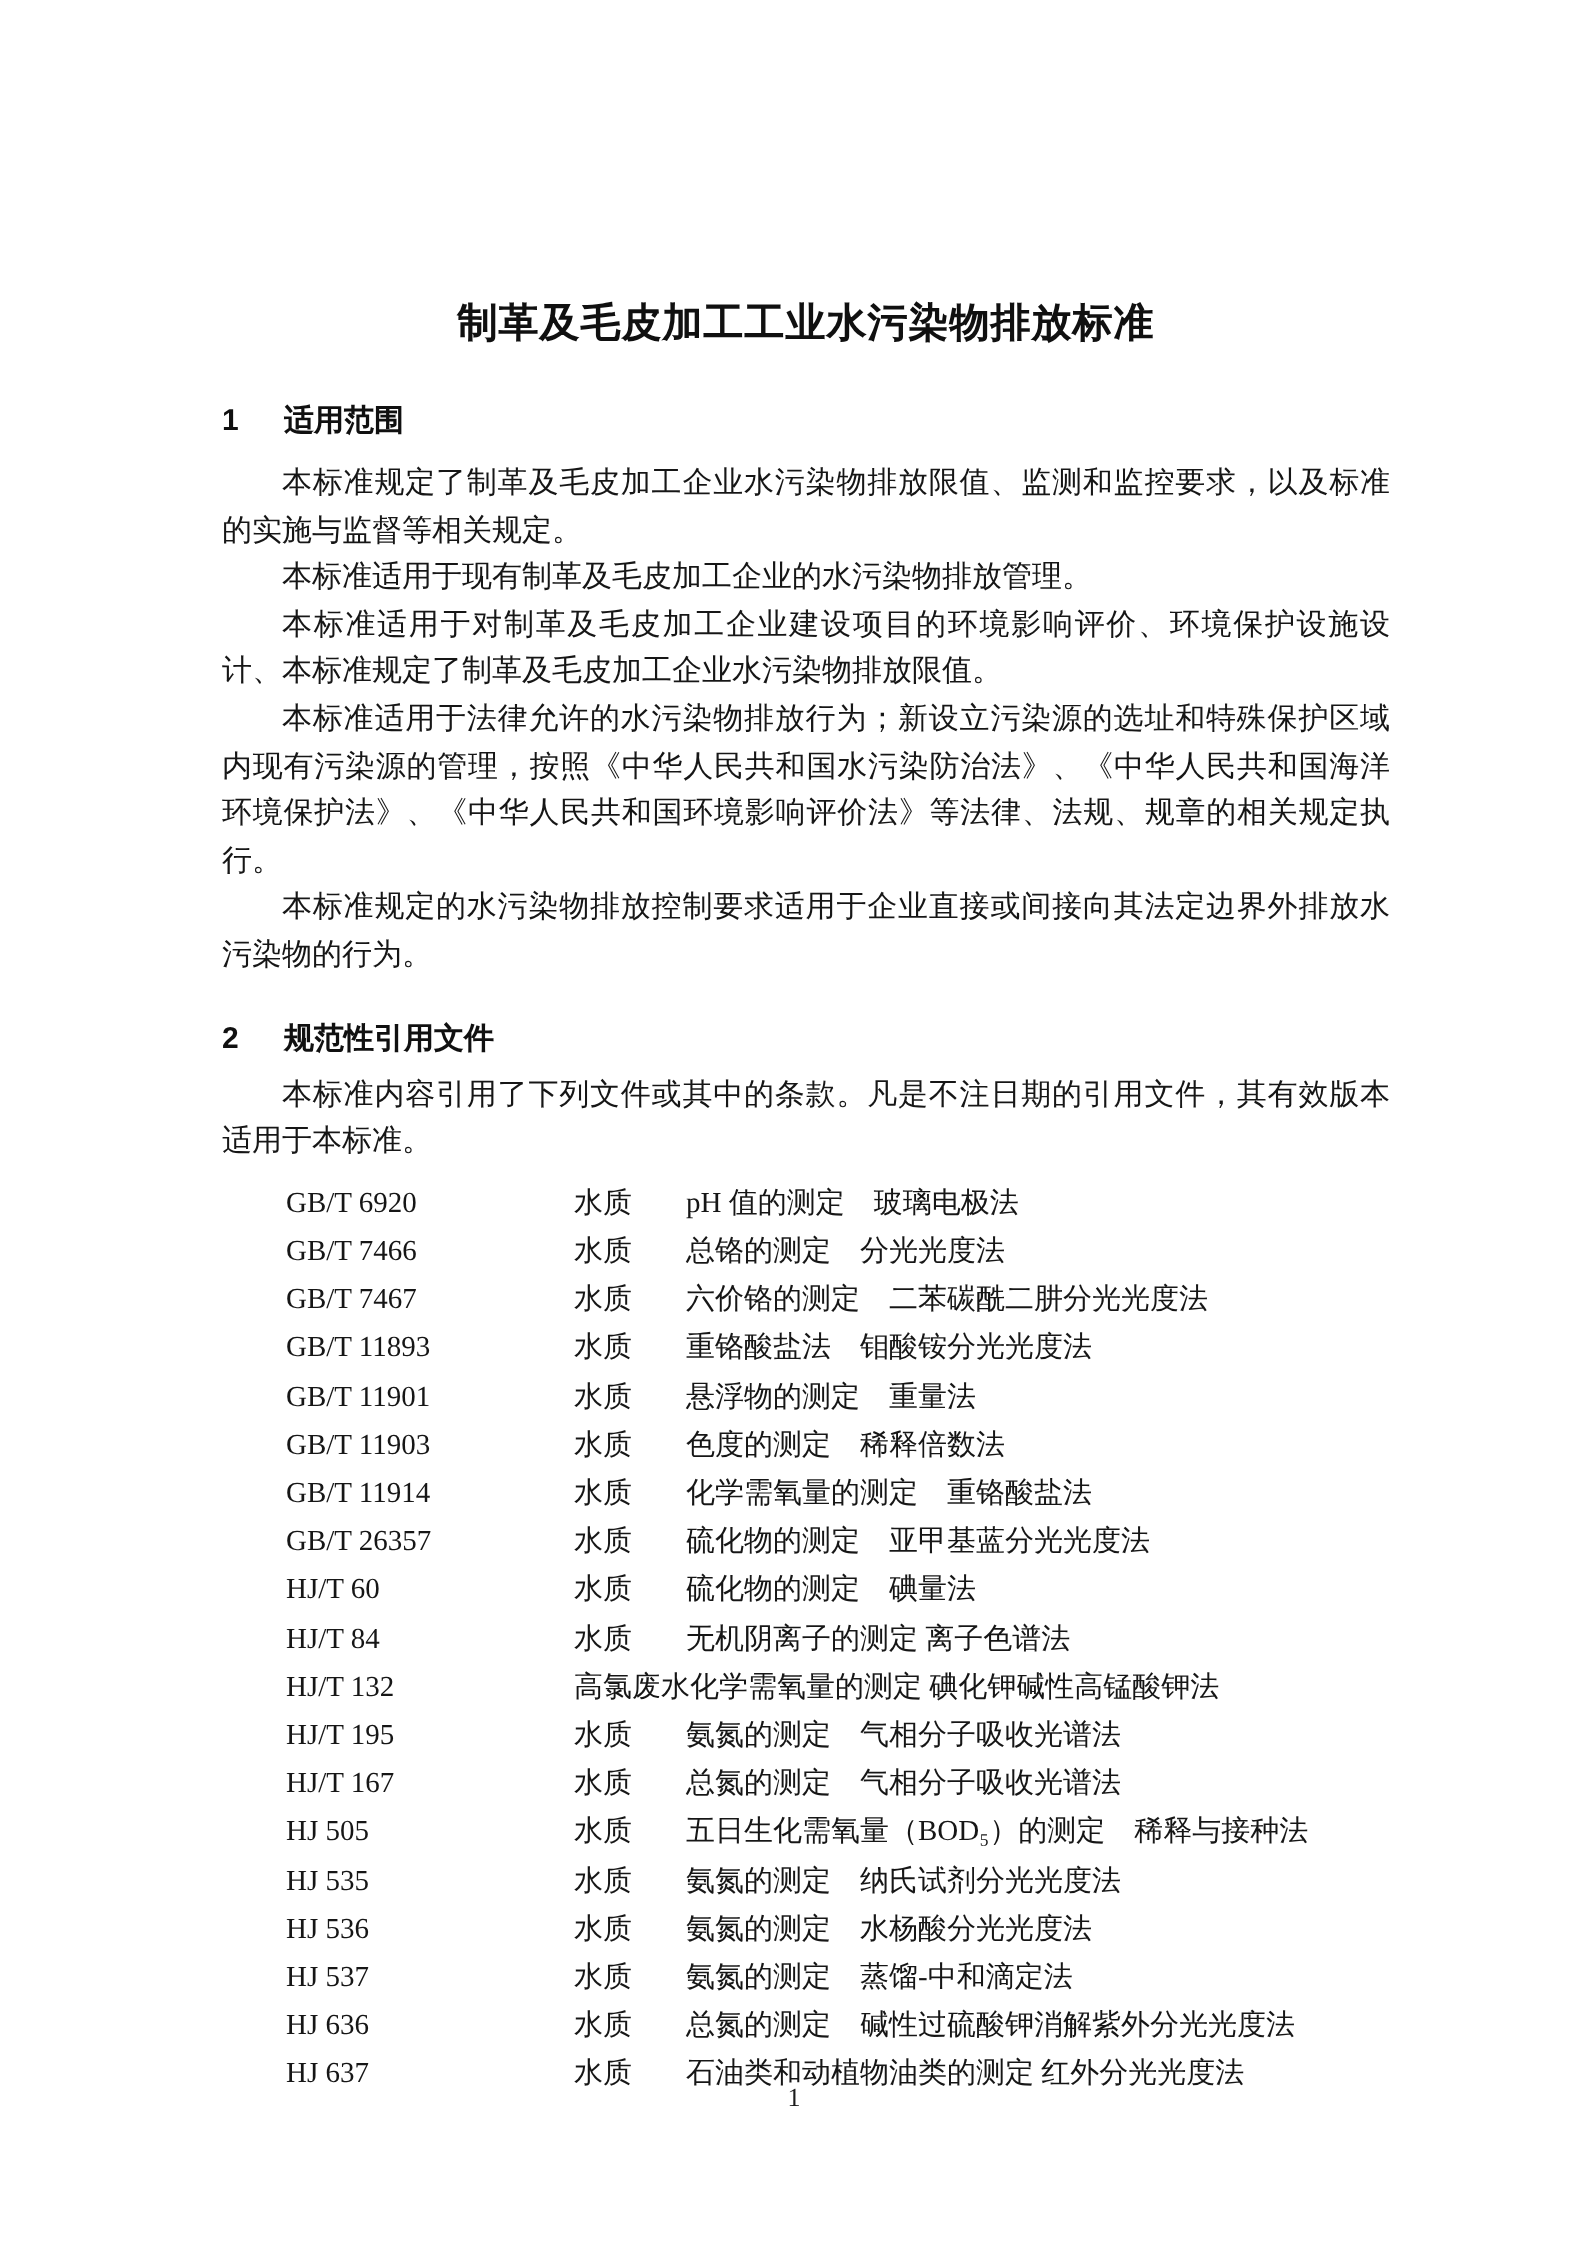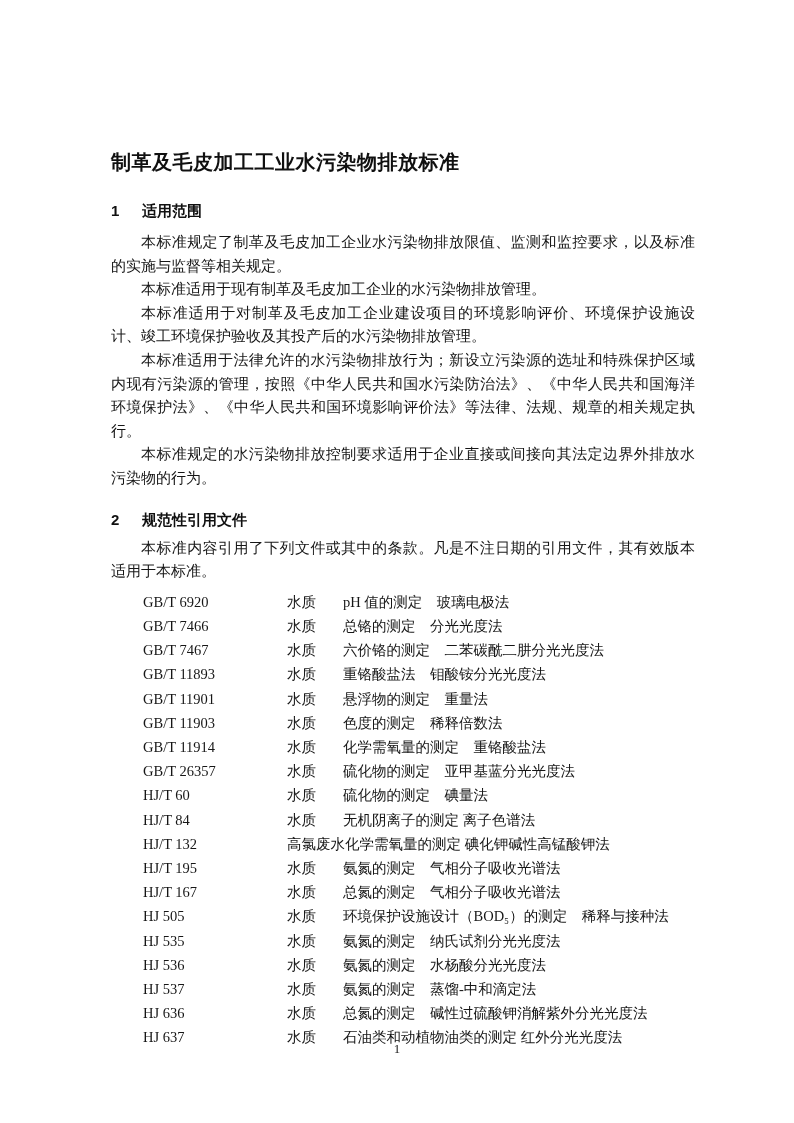--- a/index.html
+++ b/index.html
@@ -14,20 +14,21 @@
     width: 794px; height: 1123px;
     background: #ffffff;
     overflow: hidden;
   }
   .content {
     margin-left: 111px;
     width: 584px;
   }
   .doc-title {
     margin-top: 149px;
+    text-align: center;
     font-family: "Liberation Sans", "DejaVu Sans", sans-serif;
     font-weight: bold;
     font-size: 20px;
     line-height: 26px;
     letter-spacing: 0.5px;
     color: #101010;
   }
   .sec-heading {
     display: flex;
     font-family: "Liberation Sans", "DejaVu Sans", sans-serif;
@@ -78,21 +79,21 @@
     <div class="sec-heading sec-heading-1">
       <span class="sec-num">1</span>
       <span class="sec-label">适用范围</span>
     </div>
 
     <div class="para-block" id="section1-paragraphs">
   <p class="body-para">本标准规定了制革及毛皮加工企业水污染物排放限值、监测和监控要求，以及标准的实施与监督等相关规定。</p>
 
   <p class="body-para">本标准适用于现有制革及毛皮加工企业的水污染物排放管理。</p>
 
-  <p class="body-para">本标准适用于对制革及毛皮加工企业建设项目的环境影响评价、环境保护设施设计、竣工环境保护验收及其投产后的水污染物排放管理。</p>
+  <p class="body-para">本标准适用于对制革及毛皮加工企业建设项目的环境影响评价、环境保护设施设计、本标准规定了制革及毛皮加工企业水污染物排放限值。</p>
 
   <p class="body-para">本标准适用于法律允许的水污染物排放行为；新设立污染源的选址和特殊保护区域内现有污染源的管理，按照《中华人民共和国水污染防治法》、《中华人民共和国海洋环境保护法》、《中华人民共和国环境影响评价法》等法律、法规、规章的相关规定执行。</p>
 
   <p class="body-para">本标准规定的水污染物排放控制要求适用于企业直接或间接向其法定边界外排放水污染物的行为。</p>
 </div>
 
     <div class="sec-heading sec-heading-2">
       <span class="sec-num">2</span>
       <span class="sec-label">规范性引用文件</span>
     </div>
@@ -176,21 +177,21 @@
 
   <div class="ref-row">
     <span class="ref-code">HJ/T 167</span>
     <span class="ref-medium">水质</span>
     <span class="ref-desc">总氮的测定　气相分子吸收光谱法</span>
   </div>
 
   <div class="ref-row">
     <span class="ref-code">HJ 505</span>
     <span class="ref-medium">水质</span>
-    <span class="ref-desc">环境保护设施设计（BOD₅）的测定　稀释与接种法</span>
+    <span class="ref-desc">五日生化需氧量（BOD₅）的测定　稀释与接种法</span>
   </div>
 
   <div class="ref-row">
     <span class="ref-code">HJ 535</span>
     <span class="ref-medium">水质</span>
     <span class="ref-desc">氨氮的测定　纳氏试剂分光光度法</span>
   </div>
 
   <div class="ref-row">
     <span class="ref-code">HJ 536</span>

